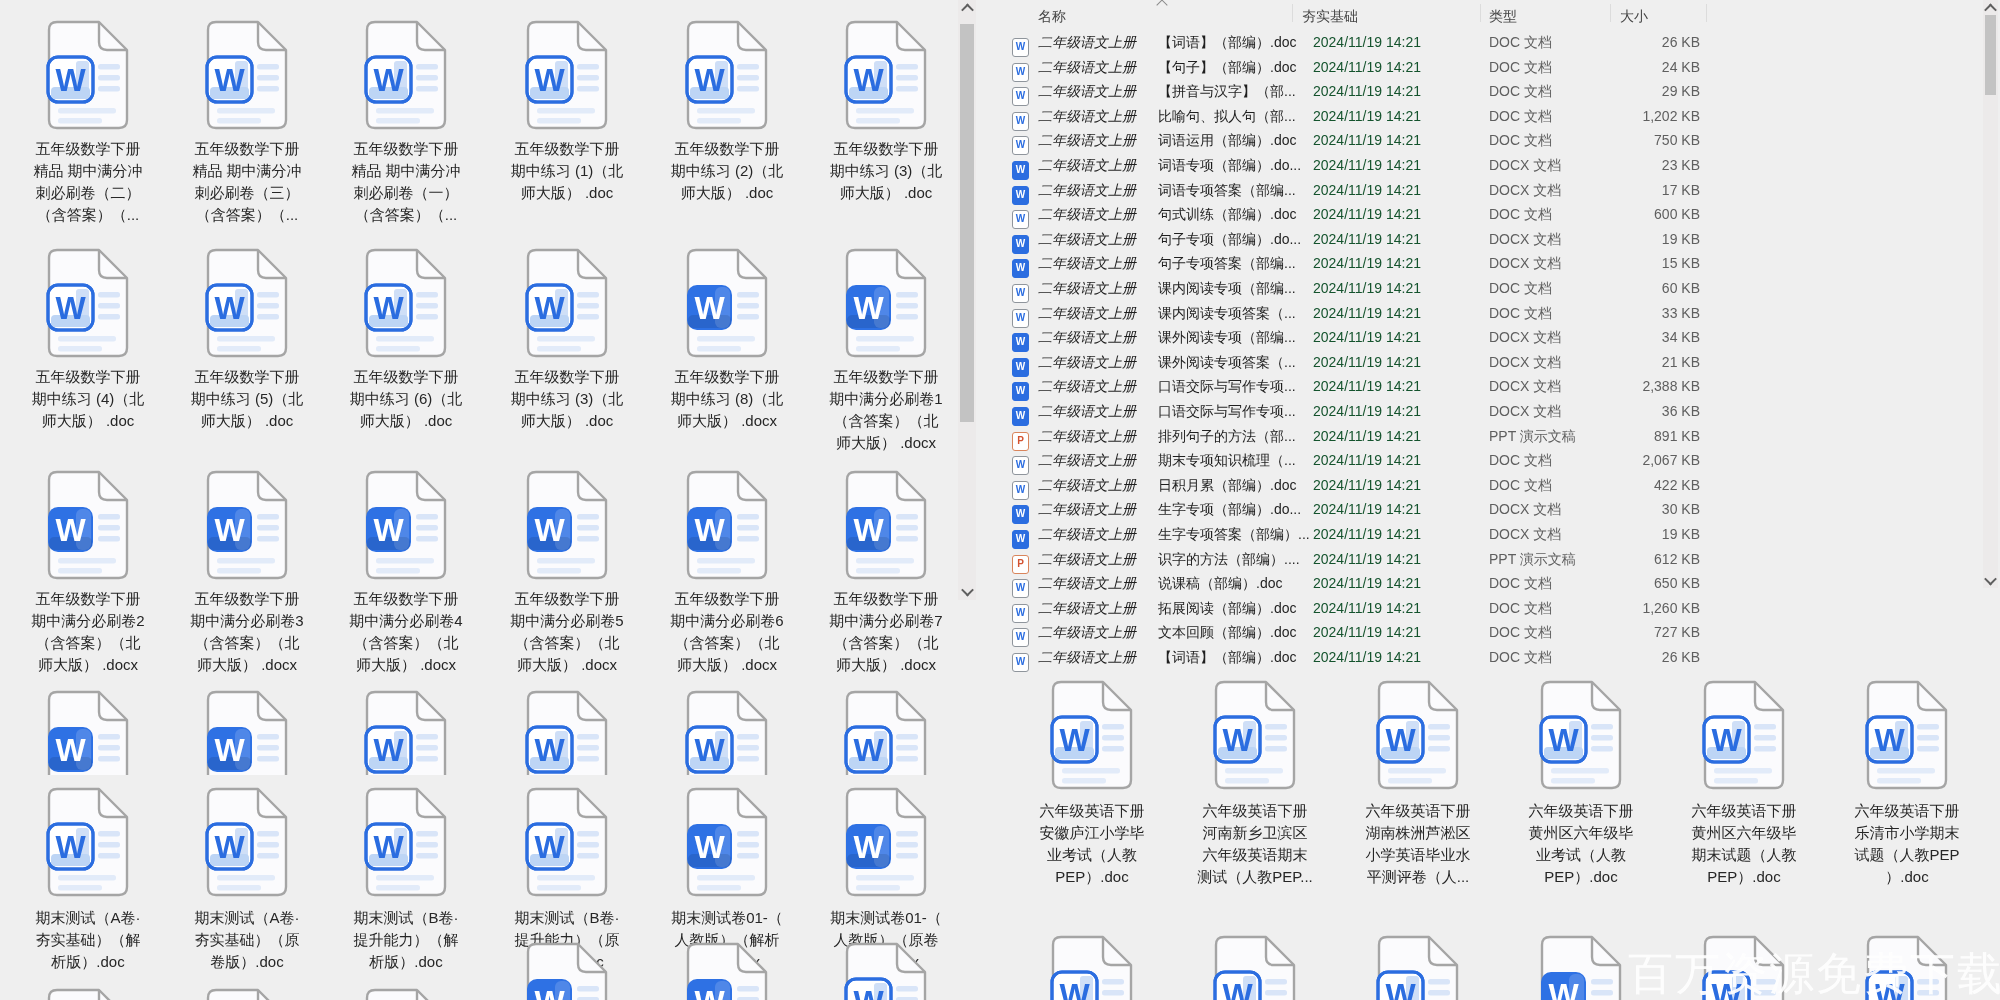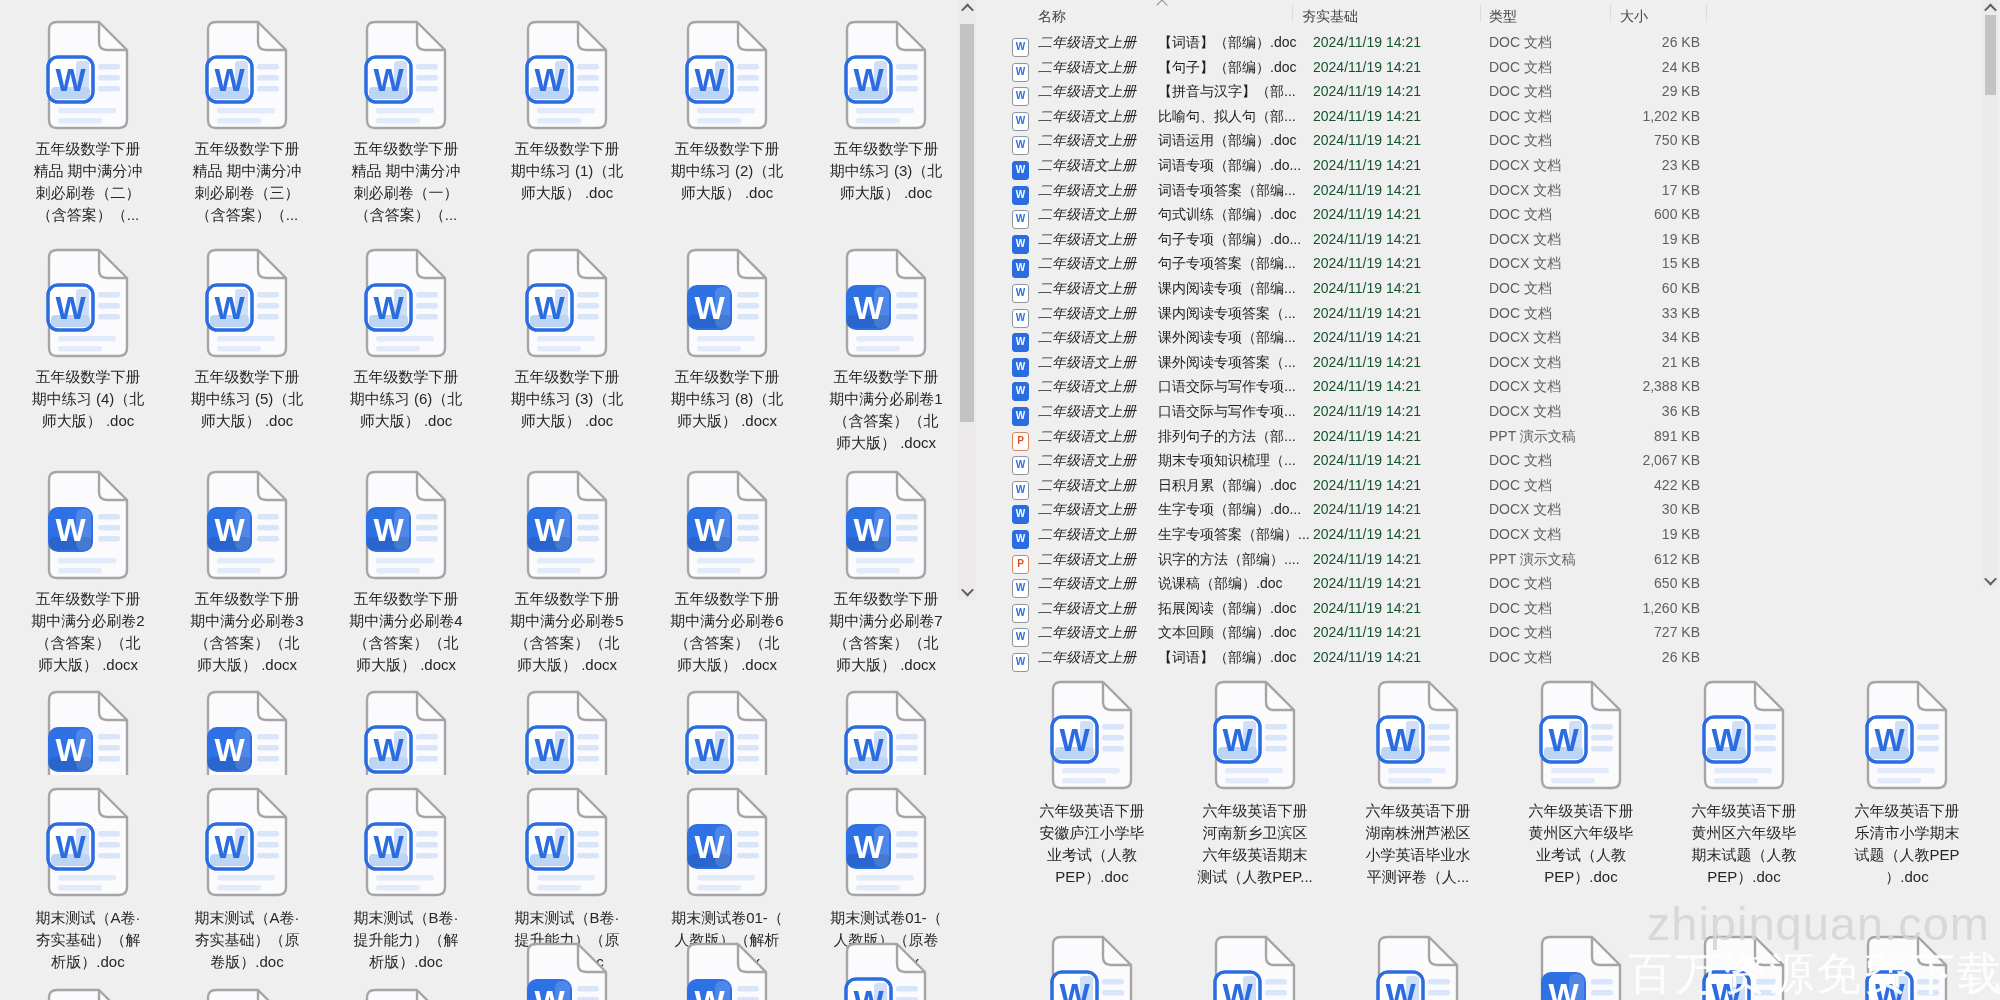--- a/index.html
+++ b/index.html
@@ -1035,15 +1035,14 @@
   <div class="sbar" id="right-sbar" style="left:1983px;top:0;width:15px;height:588px;">
     <div class="sarrow" style="top:0;">
         <div class="chev up"></div>
       </div>
     <div class="sthumb" style="top:15px;height:80px;"></div>
     <div class="sarrow" style="top:572px;">
         <div class="chev down"></div>
       </div>
   </div>
 
-  <div id="wm1">zhipinquan.com</div>
   <div id="wm2">百万资源免费下载</div>
 </div>
 
 </body></html>

